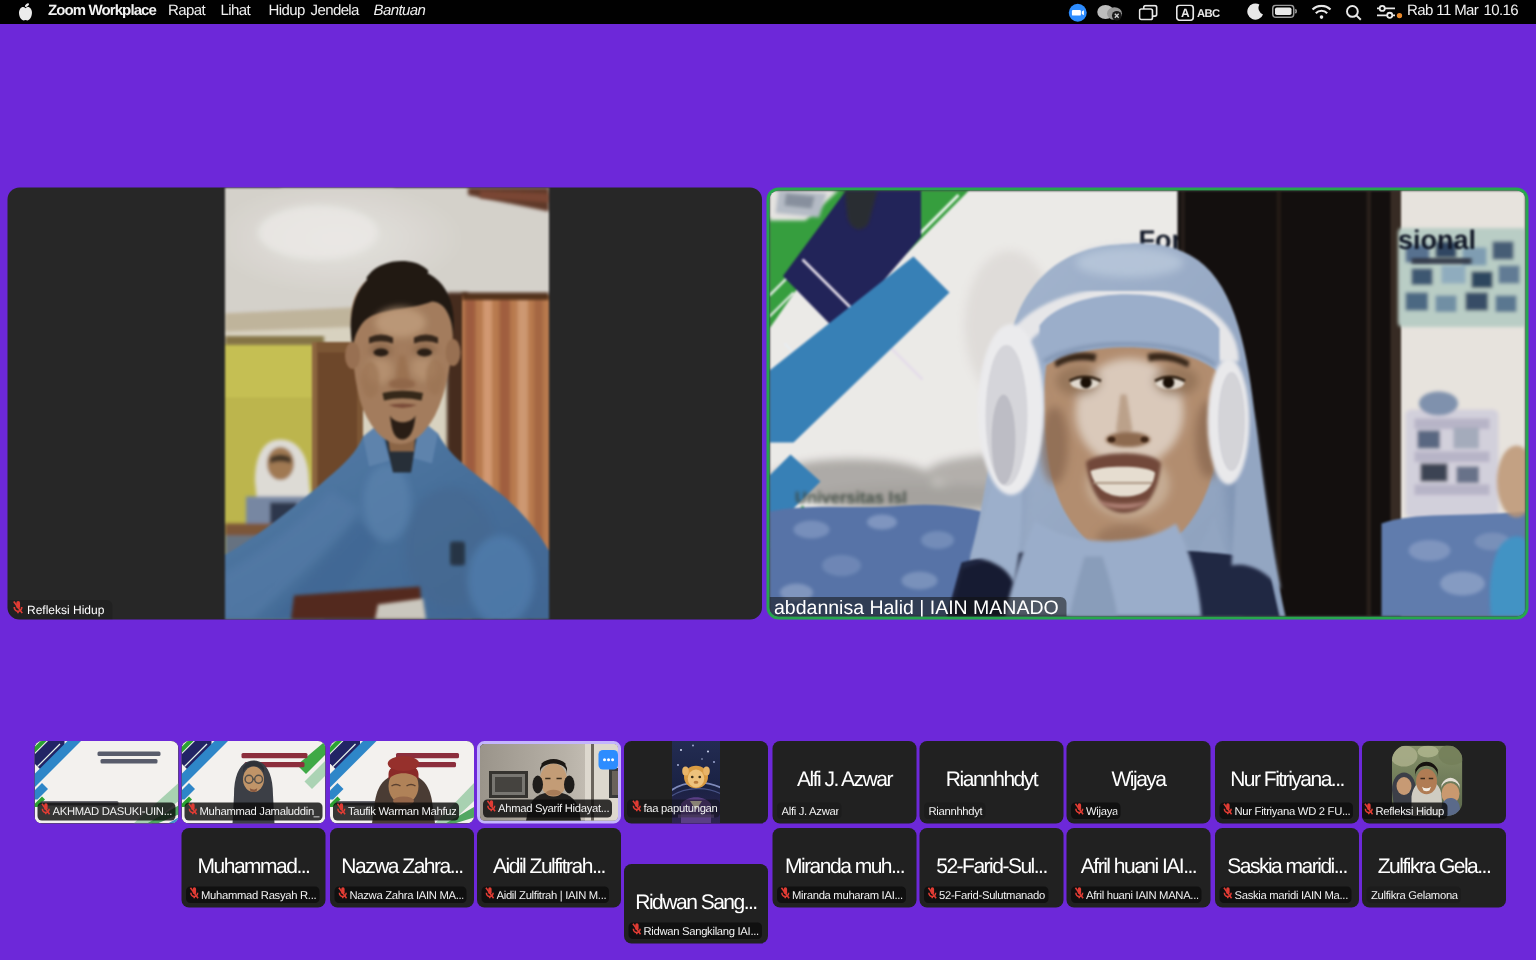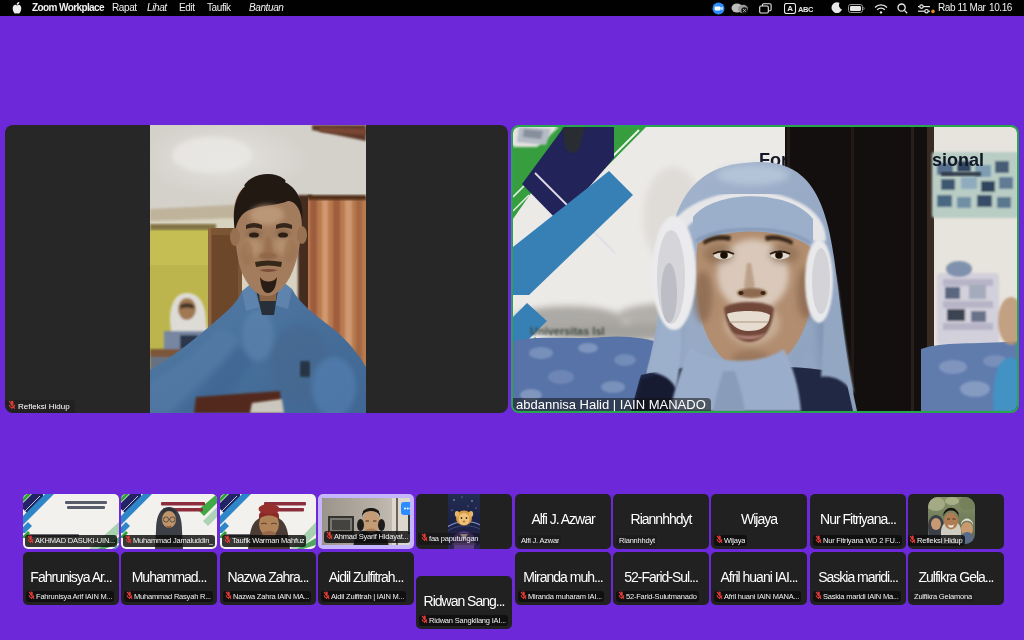--- a/index.html
+++ b/index.html
@@ -37,23 +37,23 @@
 <body>
 <div id="stage">
 
   <div id="menubar">
     <div class="mi" style="left:12px;top:2px;"><svg width="10" height="12" viewBox="0 0 18 22">
           <path d="M9,6.5 C11,4 14,5 15.5,7 C18,10.5 17,16.5 14,20 C12.5,21.7 11,21.5 9,20.7 C7,21.5 5.5,21.7 4,20 C1,16.5 0,10.5 2.5,7 C4,5 7,4 9,6.5 Z" fill="#ececec"></path>
           <ellipse cx="10.8" cy="2.6" rx="2.9" ry="1.6" transform="rotate(-42 10.8 2.6)" fill="#ececec"></ellipse>
         </svg></div>
     <div class="mi" style="left:32px;font-weight:bold;letter-spacing:-0.6px;">Zoom Workplace</div>
     <div class="mi" style="left:112px;">Rapat</div>
-    <div class="mi" style="left:147px;font-style:italic;">Lihat</div>
-    <div class="mi" style="left:179px;">Edit</div>
-    <div class="mi" style="left:207px;">Taufik</div>
+    <div class="mi" style="left:147px;">Lihat</div>
+    <div class="mi" style="left:179px;">Hidup</div>
+    <div class="mi" style="left:207px;">Jendela</div>
     <div class="mi" style="left:249px;font-style:italic;">Bantuan</div>
     <div class="mi" style="left:938px;">Rab 11 Mar</div>
     <div class="mi" style="left:989px;">10.16</div>
     <div class="mi" style="left:712px;top:2px;"><svg width="13" height="13" viewBox="0 0 13 13">
           <circle cx="6.5" cy="6.5" r="6" fill="#2d8cff"></circle>
           <path d="M3.4,4.6 h4.4 a0.8,0.8 0 0 1 0.8,0.8 v2.2 a0.8,0.8 0 0 1 -0.8,0.8 h-4.4 a0.8,0.8 0 0 1 -0.8,-0.8 v-2.2 a0.8,0.8 0 0 1 0.8,-0.8 Z M9.2,5.6 L10.6,4.8 V8.2 L9.2,7.4 Z" fill="#fff"></path>
         </svg></div>
     <div class="mi" style="left:731px;top:3px;"><svg width="19" height="11" viewBox="0 0 19 11">
           <ellipse cx="6" cy="5" rx="5.5" ry="4.6" fill="#bdbdbd"></ellipse>
           <ellipse cx="12" cy="6" rx="5" ry="4.2" fill="#9a9a9a"></ellipse>
@@ -486,21 +486,21 @@
             <g fill="none" stroke="#e03c34" stroke-width="1.8">
               <rect x="4.2" y="1" width="4" height="8" rx="2" fill="#e03c34" stroke="none"></rect>
               <path d="M2,7.5 a4,4.5 0 0 0 8,0"></path>
               <line x1="6" y1="12" x2="6" y2="14"></line>
               <line x1="1.5" y1="1.5" x2="10.5" y2="14"></line>
             </g>
           </svg></span>
       <span>Taufik Warman Mahfuz</span>
     </div>
   </div>
-  <div class="tile" style="left:318px;top:494px;height:55px;border:4px solid #c4b5fd;">
+  <div class="tile" style="left:318px;top:494px;height:55px;border:2px solid #c4b5fd;">
     <svg width="96" height="55" viewBox="0 0 96 55" xmlns="http://www.w3.org/2000/svg">
       <defs>
           <linearGradient id="t4bg" x1="0" y1="0" x2="1" y2="0">
         <stop offset="0" stop-color="#9a948a"></stop>
             <stop offset="0.6" stop-color="#b8b2a8"></stop>
             <stop offset="1" stop-color="#d4cec4"></stop>
       </linearGradient>
         </defs>
       <rect width="96" height="55" fill="url(#t4bg)"></rect>
       <rect x="70" y="0" width="26" height="55" fill="#ddd8ce"></rect>
@@ -654,34 +654,20 @@
               <rect x="4.2" y="1" width="4" height="8" rx="2" fill="#e03c34" stroke="none"></rect>
               <path d="M2,7.5 a4,4.5 0 0 0 8,0"></path>
               <line x1="6" y1="12" x2="6" y2="14"></line>
               <line x1="1.5" y1="1.5" x2="10.5" y2="14"></line>
             </g>
           </svg></span>
       <span>Refleksi Hidup</span>
     </div>
   </div>
 
-  <div class="tile" style="left:23px;top:552px;height:53px;">
-    <div class="bigname">Fahrunisya Ar...</div>
-    <div class="chip">
-      <span class="micw"><svg width="7" height="9" viewBox="0 0 12 16">
-            <g fill="none" stroke="#e03c34" stroke-width="1.8">
-              <rect x="4.2" y="1" width="4" height="8" rx="2" fill="#e03c34" stroke="none"></rect>
-              <path d="M2,7.5 a4,4.5 0 0 0 8,0"></path>
-              <line x1="6" y1="12" x2="6" y2="14"></line>
-              <line x1="1.5" y1="1.5" x2="10.5" y2="14"></line>
-            </g>
-          </svg></span>
-      <span>Fahrunisya Arif IAIN M...</span>
-    </div>
-  </div>
   <div class="tile" style="left:121px;top:552px;height:53px;">
     <div class="bigname">Muhammad...</div>
     <div class="chip">
       <span class="micw"><svg width="7" height="9" viewBox="0 0 12 16">
             <g fill="none" stroke="#e03c34" stroke-width="1.8">
               <rect x="4.2" y="1" width="4" height="8" rx="2" fill="#e03c34" stroke="none"></rect>
               <path d="M2,7.5 a4,4.5 0 0 0 8,0"></path>
               <line x1="6" y1="12" x2="6" y2="14"></line>
               <line x1="1.5" y1="1.5" x2="10.5" y2="14"></line>
             </g>

